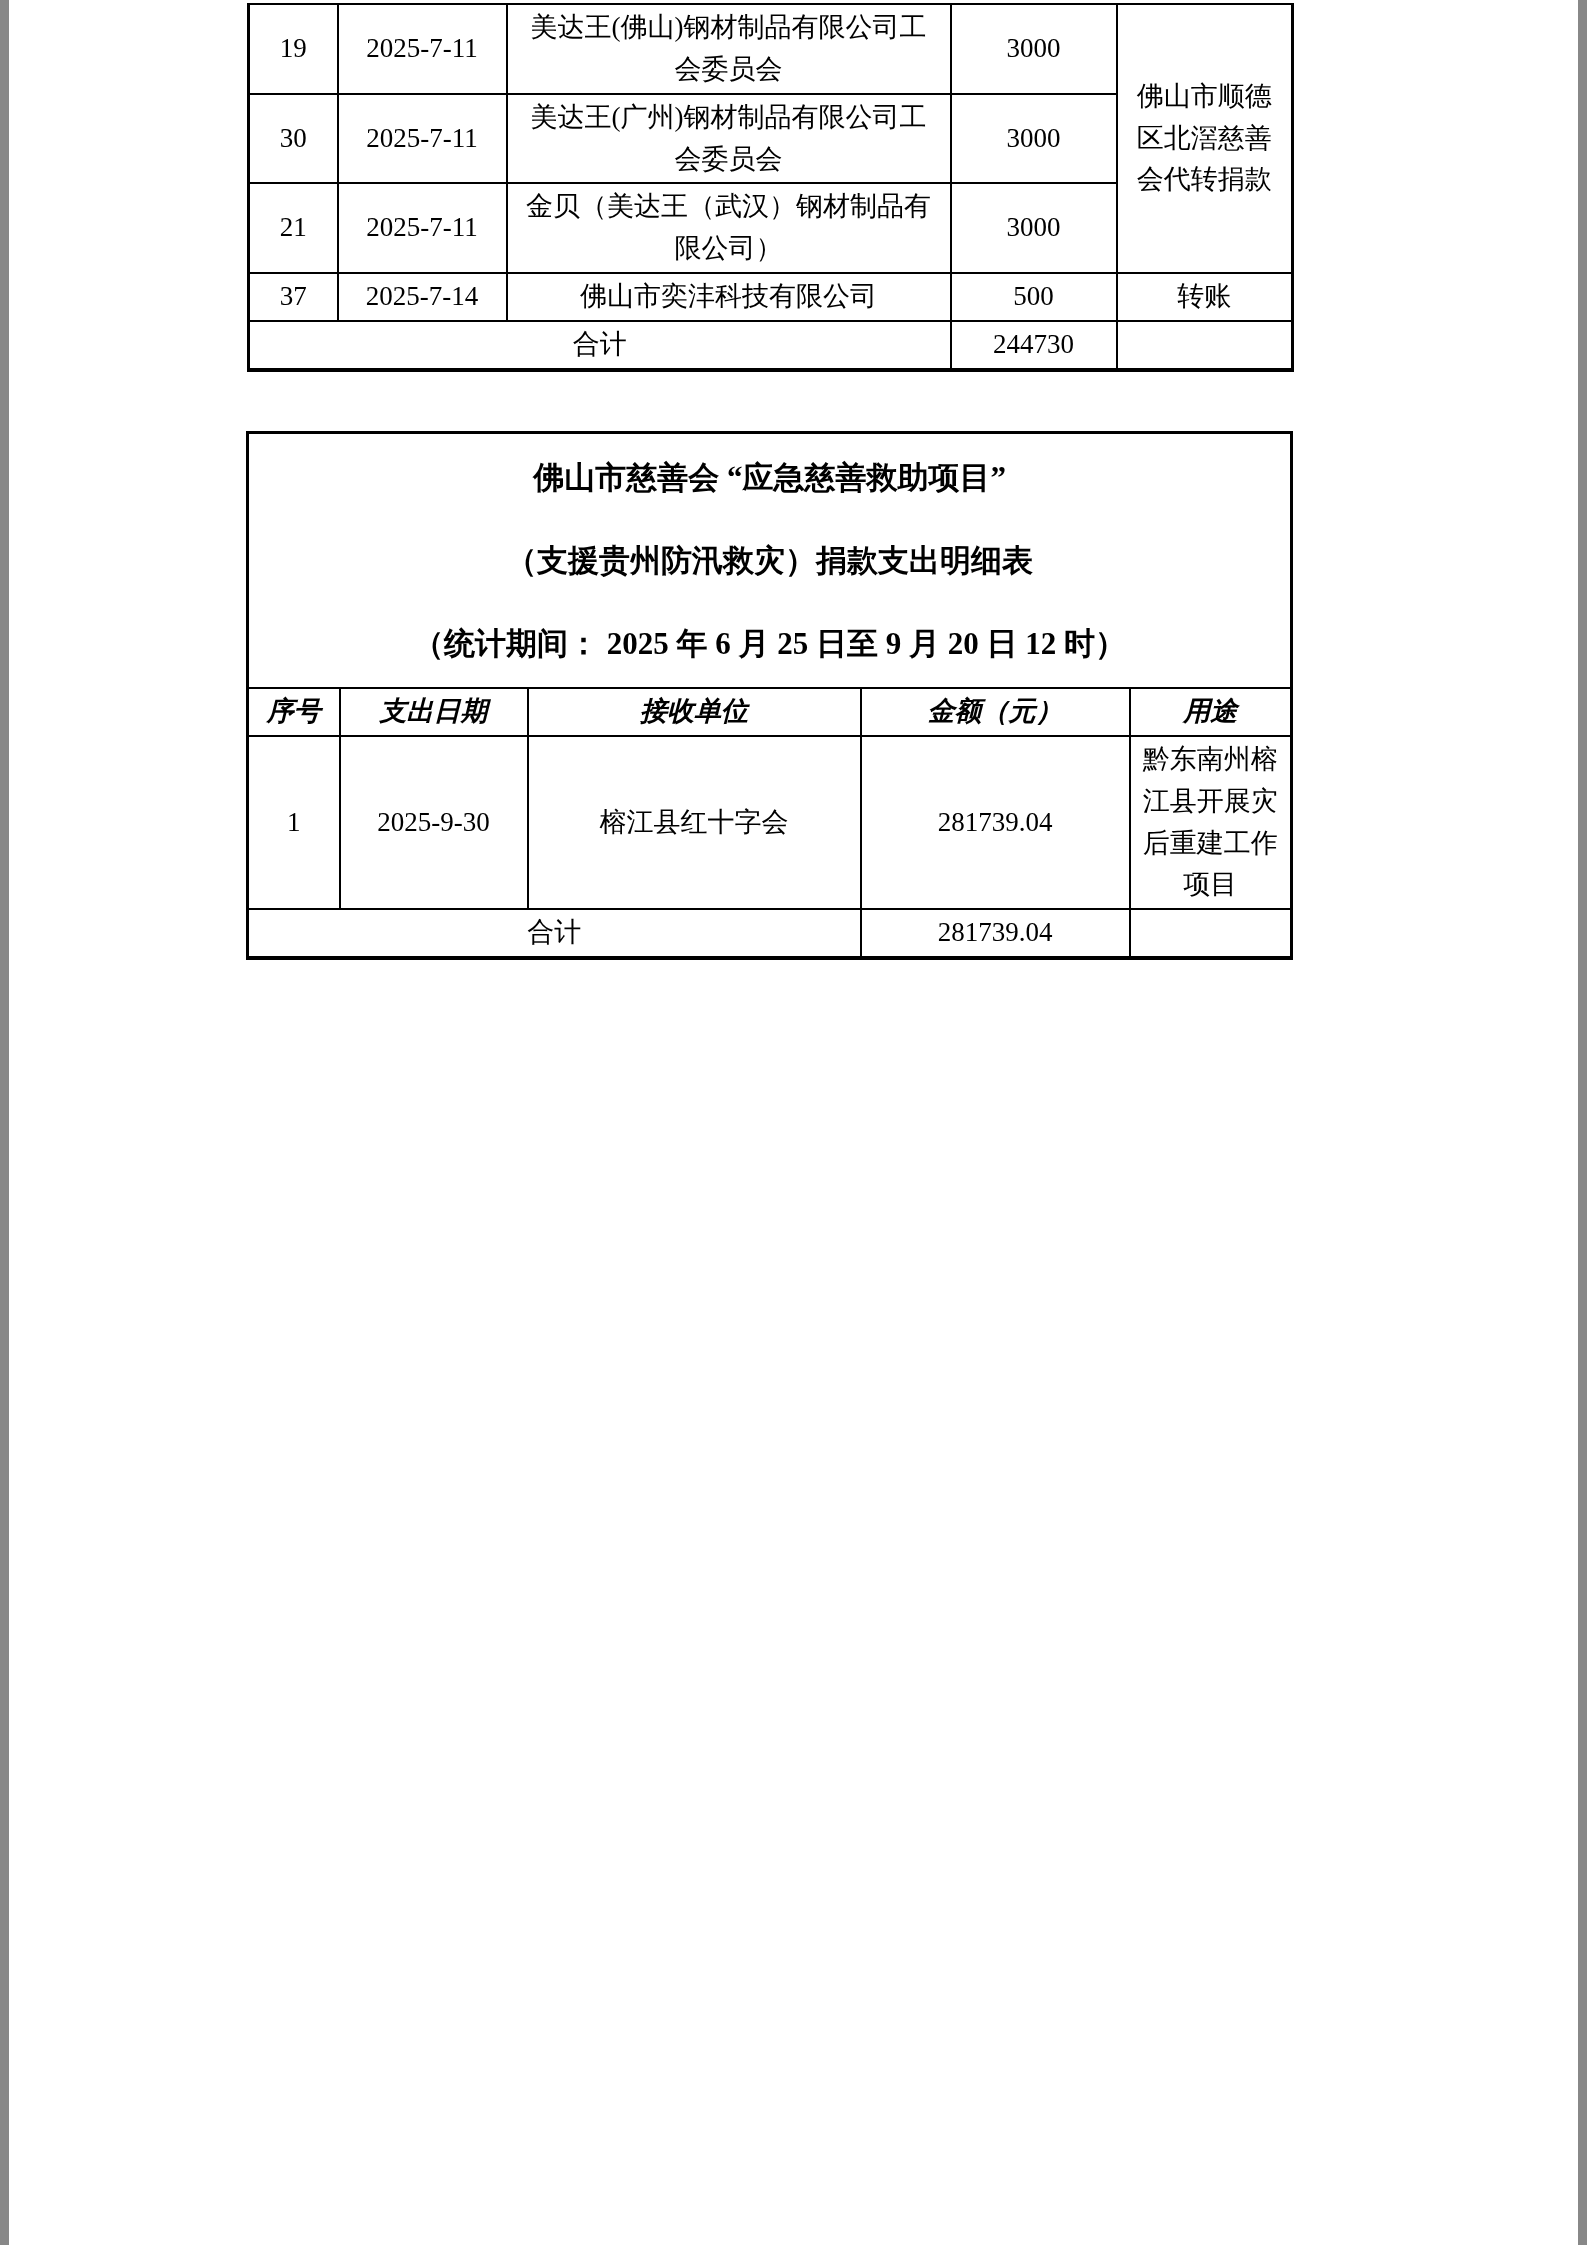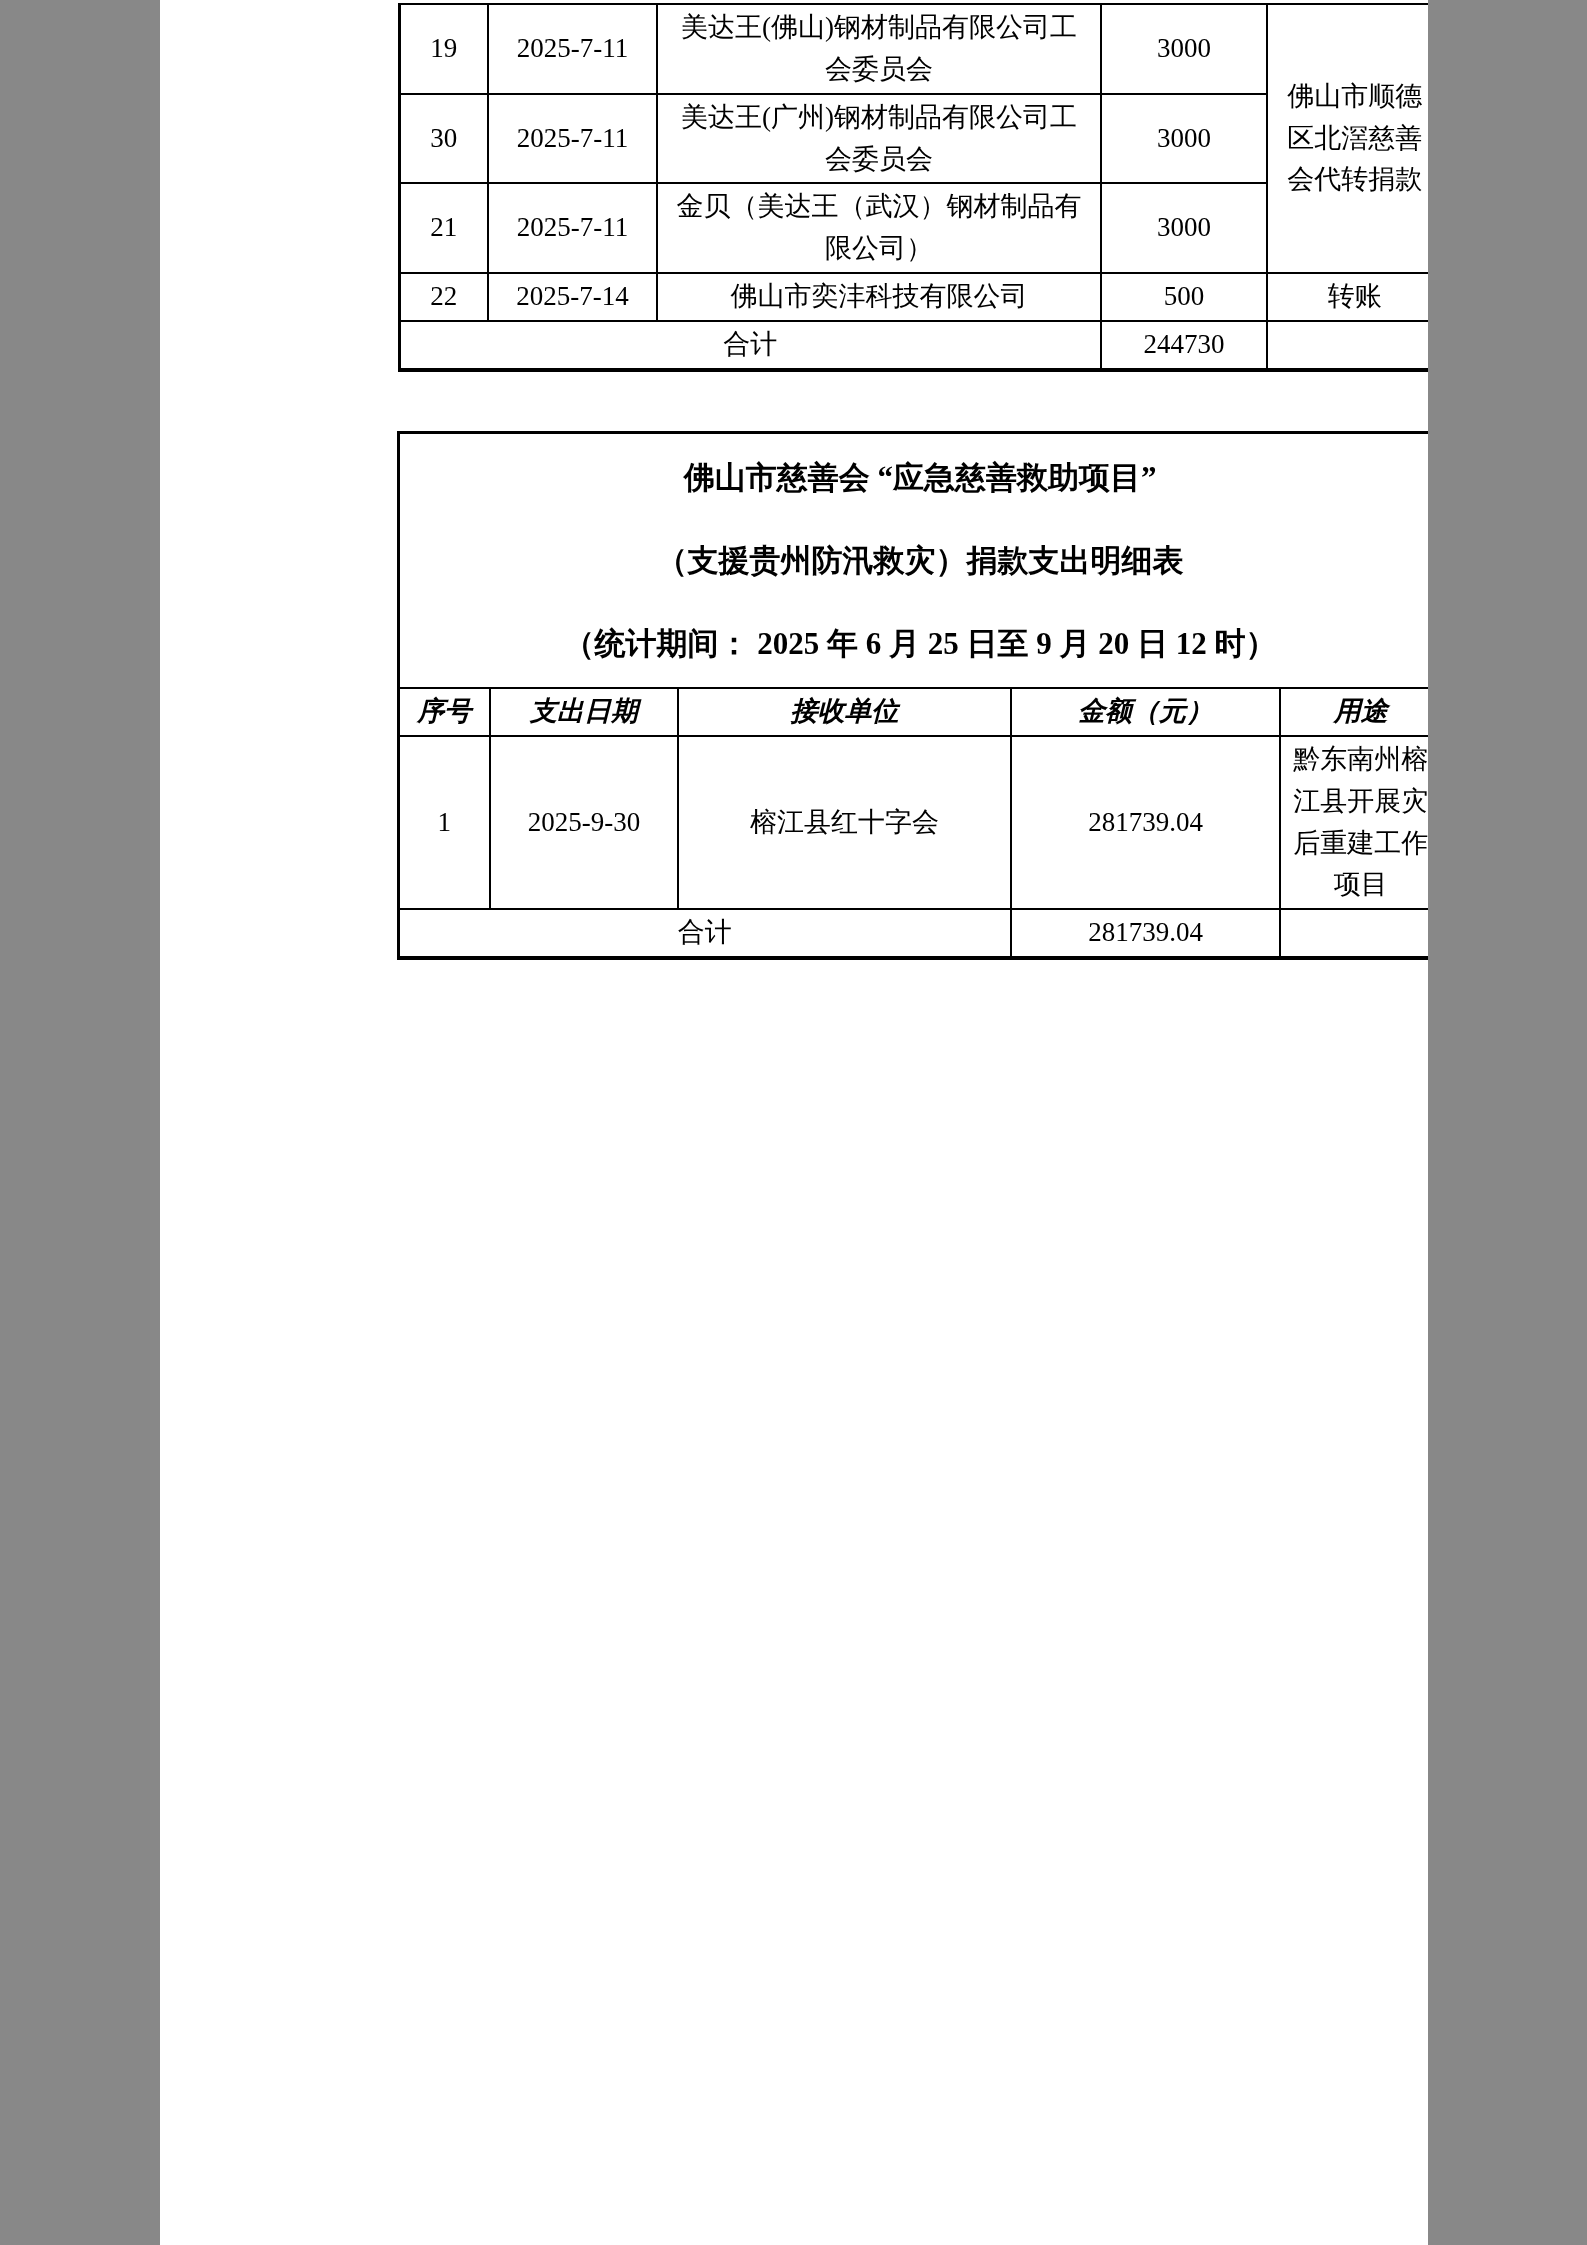--- a/index.html
+++ b/index.html
@@ -1,19 +1,19 @@
 <!DOCTYPE html>
 <html><head>
 <meta charset="utf-8">
 <style>
   * { margin: 0; padding: 0; box-sizing: border-box; }
   html, body { background: #888; }
   .page {
     position: relative;
-    width: 1268px;
+    width: 1569px;
     height: 2245px;
     background: #ffffff;
     margin: 0 auto;
     font-family: "Liberation Serif", "DejaVu Serif", serif;
     color: #000000;
     overflow: hidden;
   }
   table.doc-table {
     border-collapse: collapse;
     table-layout: fixed;
@@ -89,21 +89,21 @@
         <td>3000</td>
       </tr>
       <tr class="h86">
         <td>21</td>
         <td>2025-7-11</td>
         <td class="pre">金贝（美达王（武汉）钢材制品有
 限公司）</td>
         <td>3000</td>
       </tr>
       <tr class="h44">
-        <td>22</td>
+        <td>37</td>
         <td>2025-7-14</td>
         <td>佛山市奕沣科技有限公司</td>
         <td>500</td>
         <td>转账</td>
       </tr>
       <tr class="h44">
         <td colspan="3">合计</td>
         <td>244730</td>
         <td></td>
       </tr>

